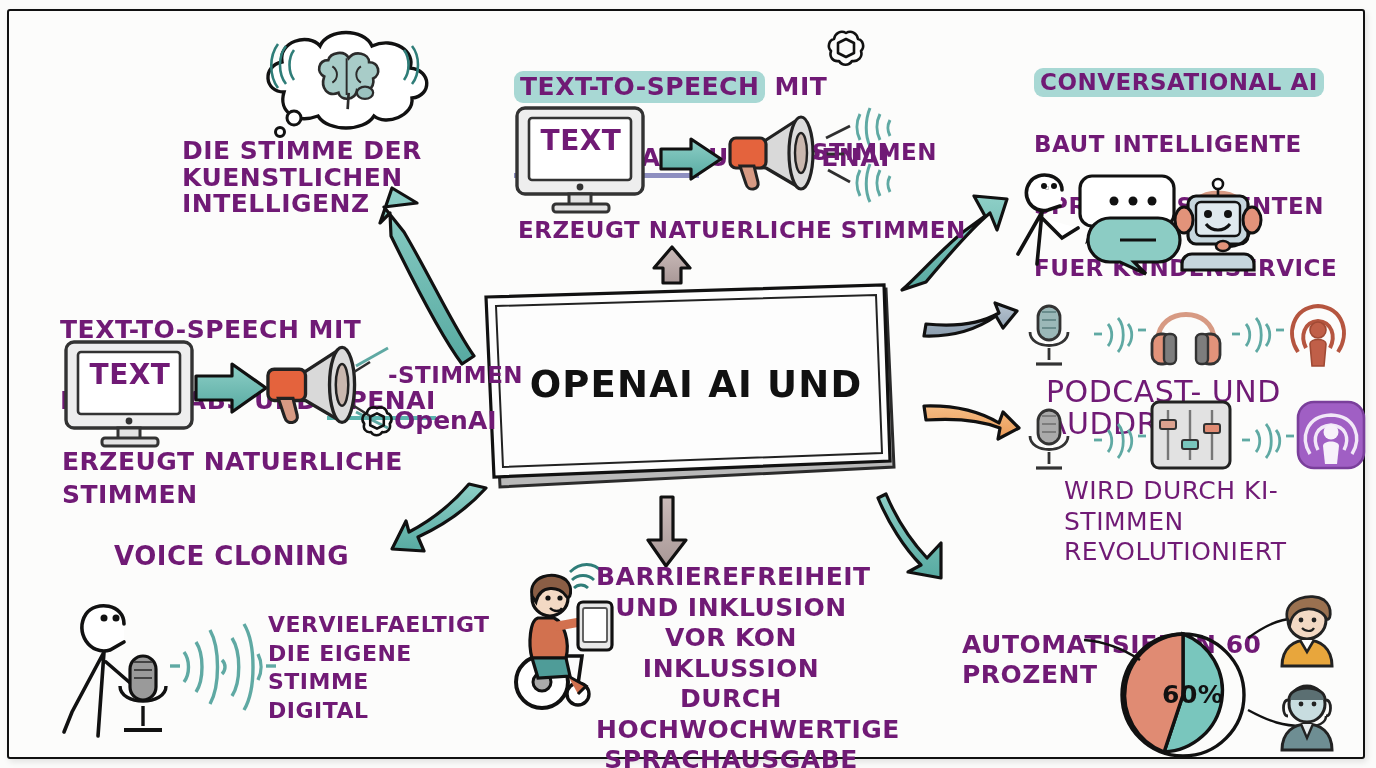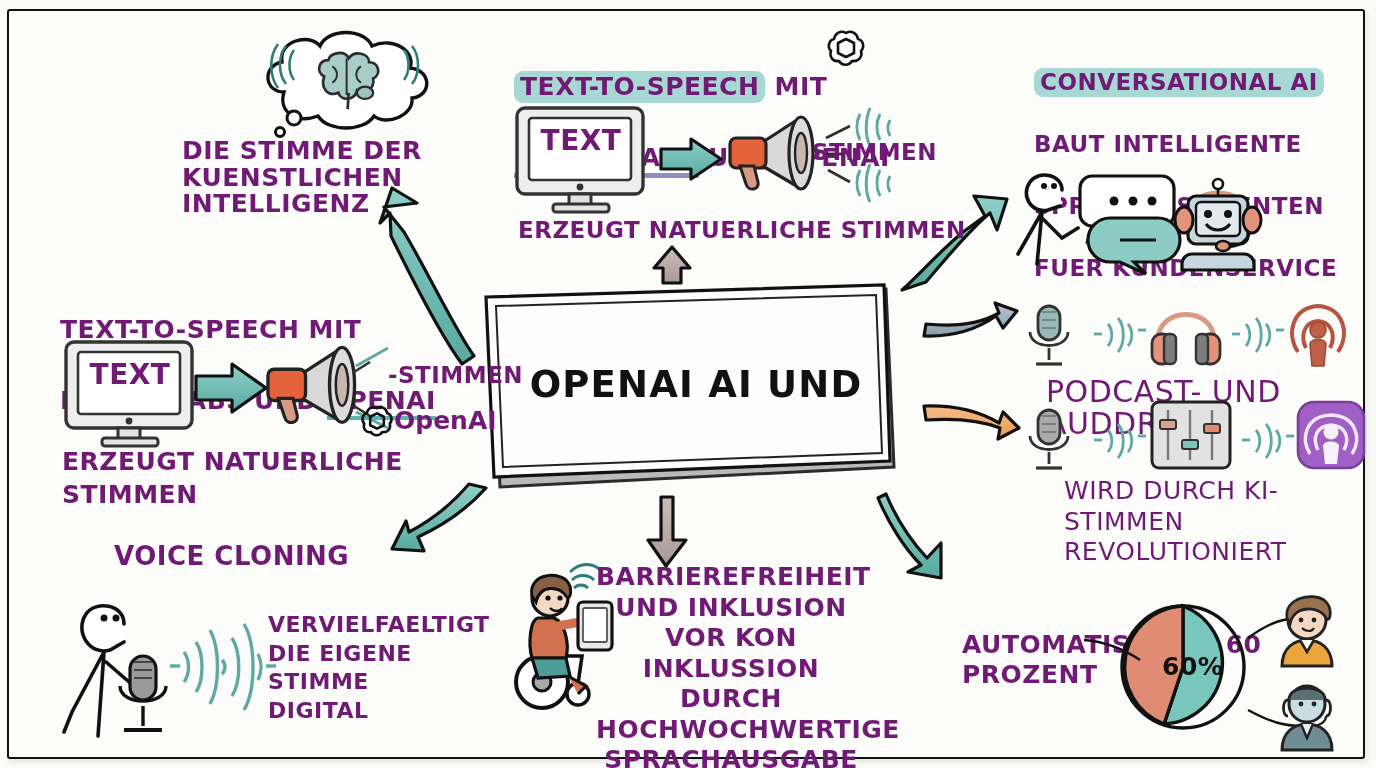--- a/index.html
+++ b/index.html
@@ -476,21 +476,21 @@
 REVOLUTIONIERT</div>
 
   <div class="txt" style="left:962px;top:538px;width:400px;font-size:25px;font-weight:700;line-height:1.22;">
     <br>
     <span>AUTOMATISIEREN 60 PROZENT</span><br>
     <br>
     <br>
     
   </div>
 
-  <div style="position:absolute;left:1118px;top:602px;width:130px;height:130px;text-align:center;">
+  <div style="position:absolute;left:1118px;top:630px;width:130px;height:130px;text-align:center;">
     <svg viewBox="0 0 130 130" width="130" height="130">
 
       <path d="M65,65 L65,4 A61,61 0 0 1 46.1,122.0 Z" fill="#79c6bd" stroke="#111" stroke-width="3.4"></path>
       <path d="M65,65 L46.1,122.0 A61,61 0 0 1 65,4 Z" fill="#e08b73" stroke="#111" stroke-width="3.4"></path>
       <circle cx="65" cy="65" r="61" fill="none" stroke="#111" stroke-width="3.4"></circle>
     </svg>
     <div class="txt" style="left:44px;top:52px;font-size:25px;font-weight:700;color:#111;">60%</div>
   </div>
 
   <svg style="position:absolute;left:1080px;top:600px;" width="280" height="150">

